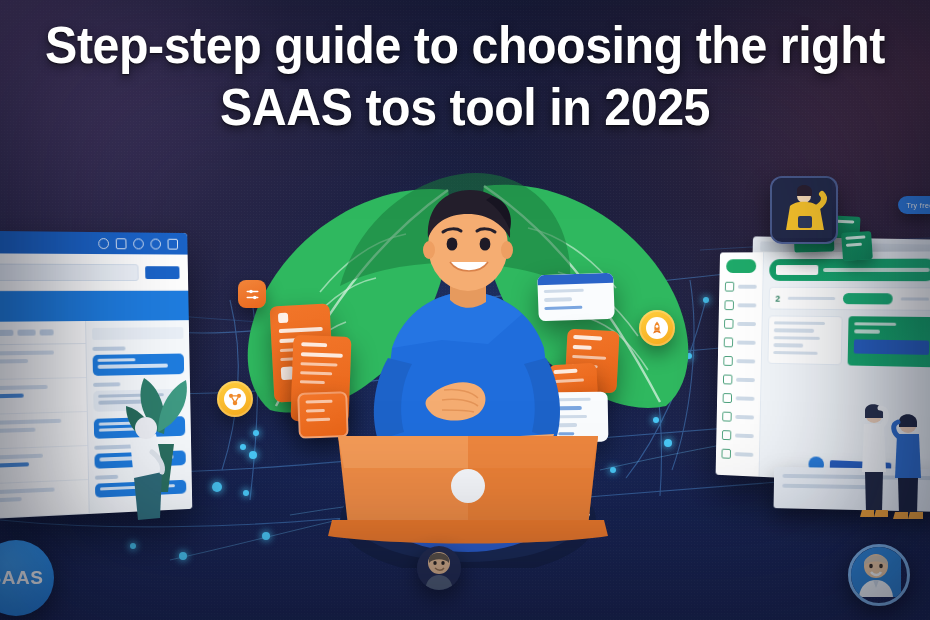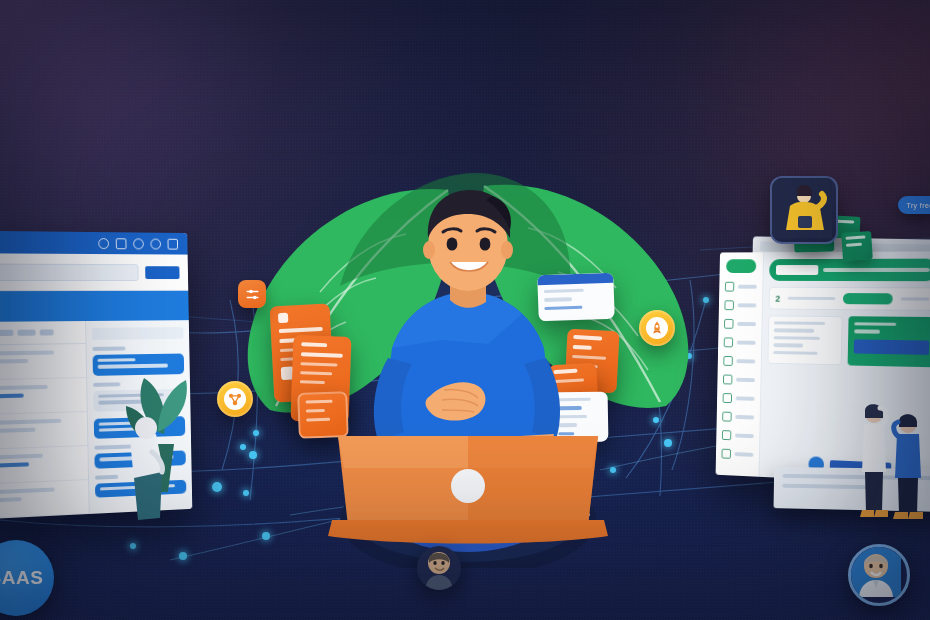--- a/index.html
+++ b/index.html
@@ -560,20 +560,24 @@
       <path d="M18 28 C 24 22, 42 22, 48 30 L 52 52 L 14 52 Z" fill="#f5c12b"></path>
       <path d="M44 30 C 52 26, 54 20, 50 16" stroke="#f5c12b" stroke-width="6" fill="none" stroke-linecap="round"></path>
       <rect x="26" y="38" width="14" height="12" rx="2" fill="#2f3a5c"></rect>
     </svg>
   </div>
 
   <div class="pill-btn">
     <span>Try free</span>
   </div>
 
+  <div class="title-wrap">
+    <div class="title-line l1">Step-step guide to choosing the right</div>
+    <div class="title-line l2">SAAS tos tool in 2025</div>
+  </div>
 
   <svg class="hero" viewBox="0 0 350 400">
 
     <ellipse cx="176" cy="352" rx="128" ry="56" fill="#152046"></ellipse>
     <ellipse cx="176" cy="346" rx="118" ry="48" fill="#1b2b58"></ellipse>
 
     <path d="M70 330 C 96 372, 250 372, 282 330 C 274 360, 226 384, 176 384 C 124 384, 80 362, 70 330 Z" fill="#2b5fd0"></path>
     <path d="M56 344 C 60 364, 86 376, 108 372 L 104 350 Z" fill="#f4f7fb"></path>
     <path d="M244 348 C 268 372, 292 366, 298 346 L 250 332 Z" fill="#f4f7fb"></path>
 

